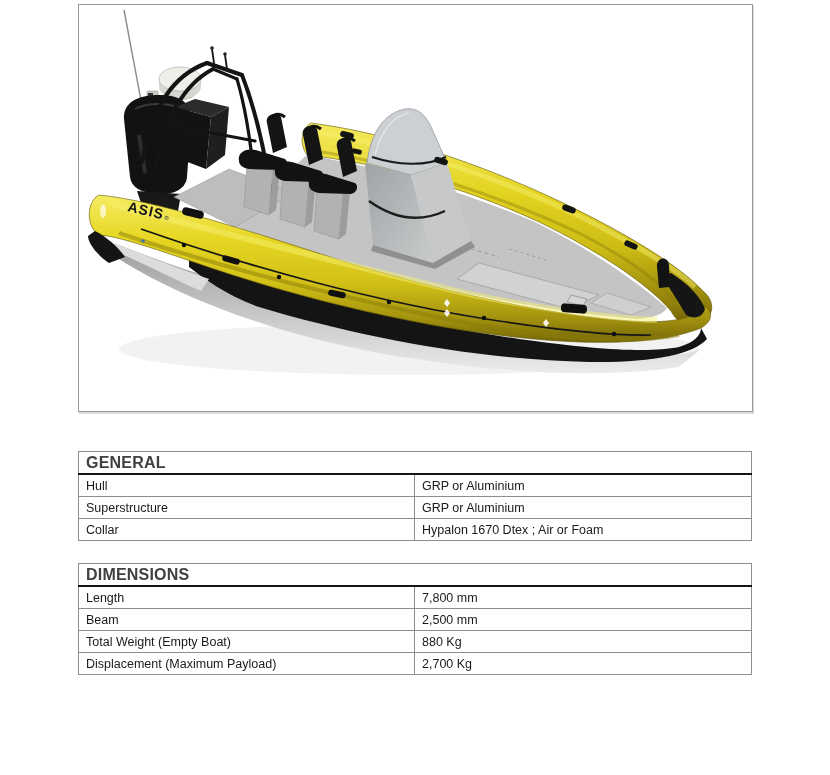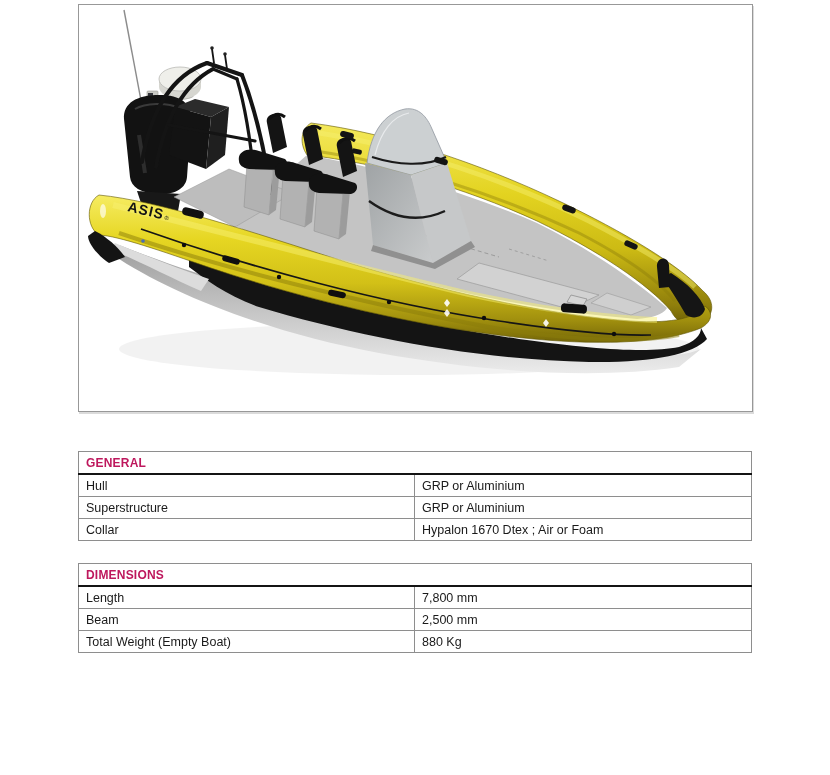--- a/index.html
+++ b/index.html
@@ -9,21 +9,21 @@
   .figure-box{margin:0;width:673px;height:406px;border:1px solid #989898;background:#ffffff;
               box-shadow:1px 2px 0 rgba(0,0,0,.14);}
   .figure-box svg{display:block;width:673px;height:406px;}
 
   table.spec-table{border-collapse:collapse;table-layout:fixed;width:674px;
                    font-size:12.5px;color:#1a1a1a;}
   table.general{margin-top:39px;}
   table.dimensions{margin-top:22px;}
   .spec-table th,.spec-table td{border:1px solid #8e8e8e;height:21px;padding:0 4px 0 7px;
                    text-align:left;vertical-align:middle;white-space:nowrap;overflow:hidden;}
-  .spec-table thead th{font-size:12px;font-weight:bold;color:#be185d;
+  .spec-table thead th{font-size:16px;font-weight:bold;color:#404040;
                    border-bottom:2px solid #141414;letter-spacing:.2px;}
 </style>
 </head>
 <body>
 
 <div class="content">
 
   <figure class="figure-box">
     <svg viewBox="0 0 673 406" role="img" aria-label="3D rendering of a rigid inflatable boat (RIB) with yellow inflatable collar, grey deck, centre console, three jockey seats, outboard engine, radar dome on black arch and whip antenna, viewed from above stern-port quarter">
       <defs>
@@ -252,16 +252,20 @@
         <td>7,800 mm</td>
       </tr>
       <tr>
         <td>Beam</td>
         <td>2,500 mm</td>
       </tr>
       <tr>
         <td>Total Weight (Empty Boat)</td>
         <td>880 Kg</td>
       </tr>
+      <tr>
+        <td>Displacement (Maximum Payload)</td>
+        <td>2,700 Kg</td>
+      </tr>
     </tbody>
   </table>
 
 </div>
 
 </body></html>

